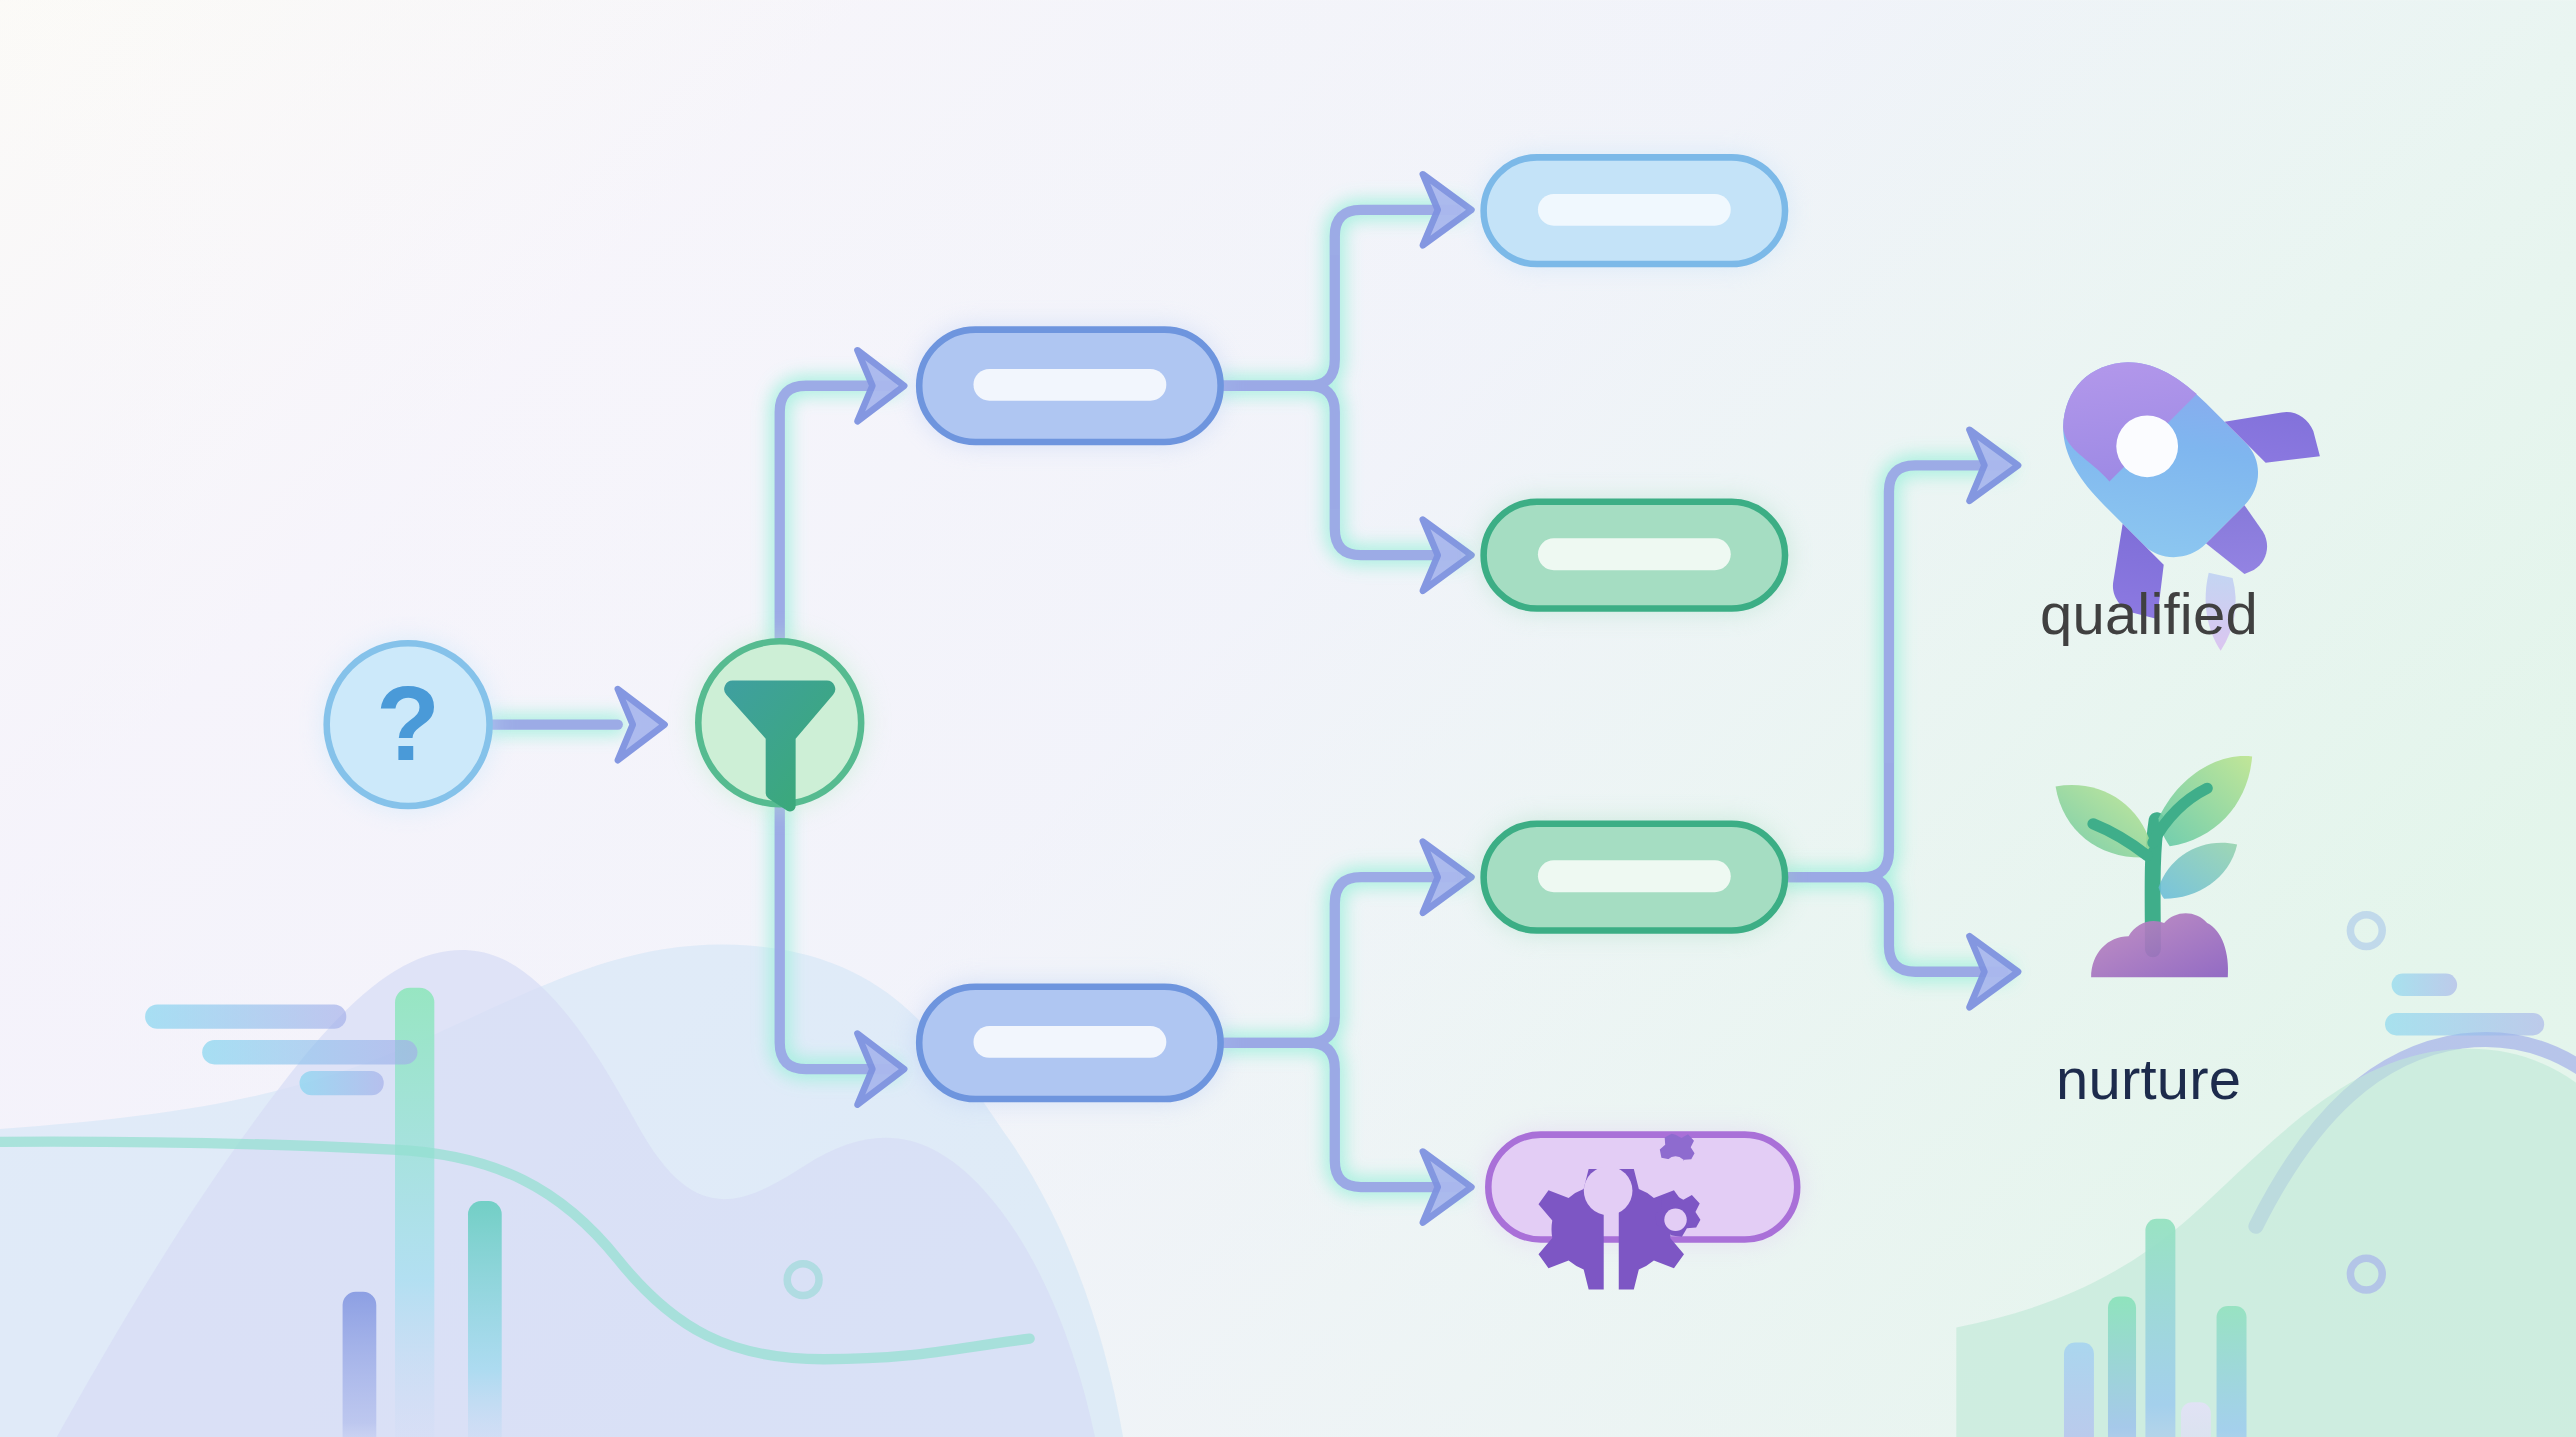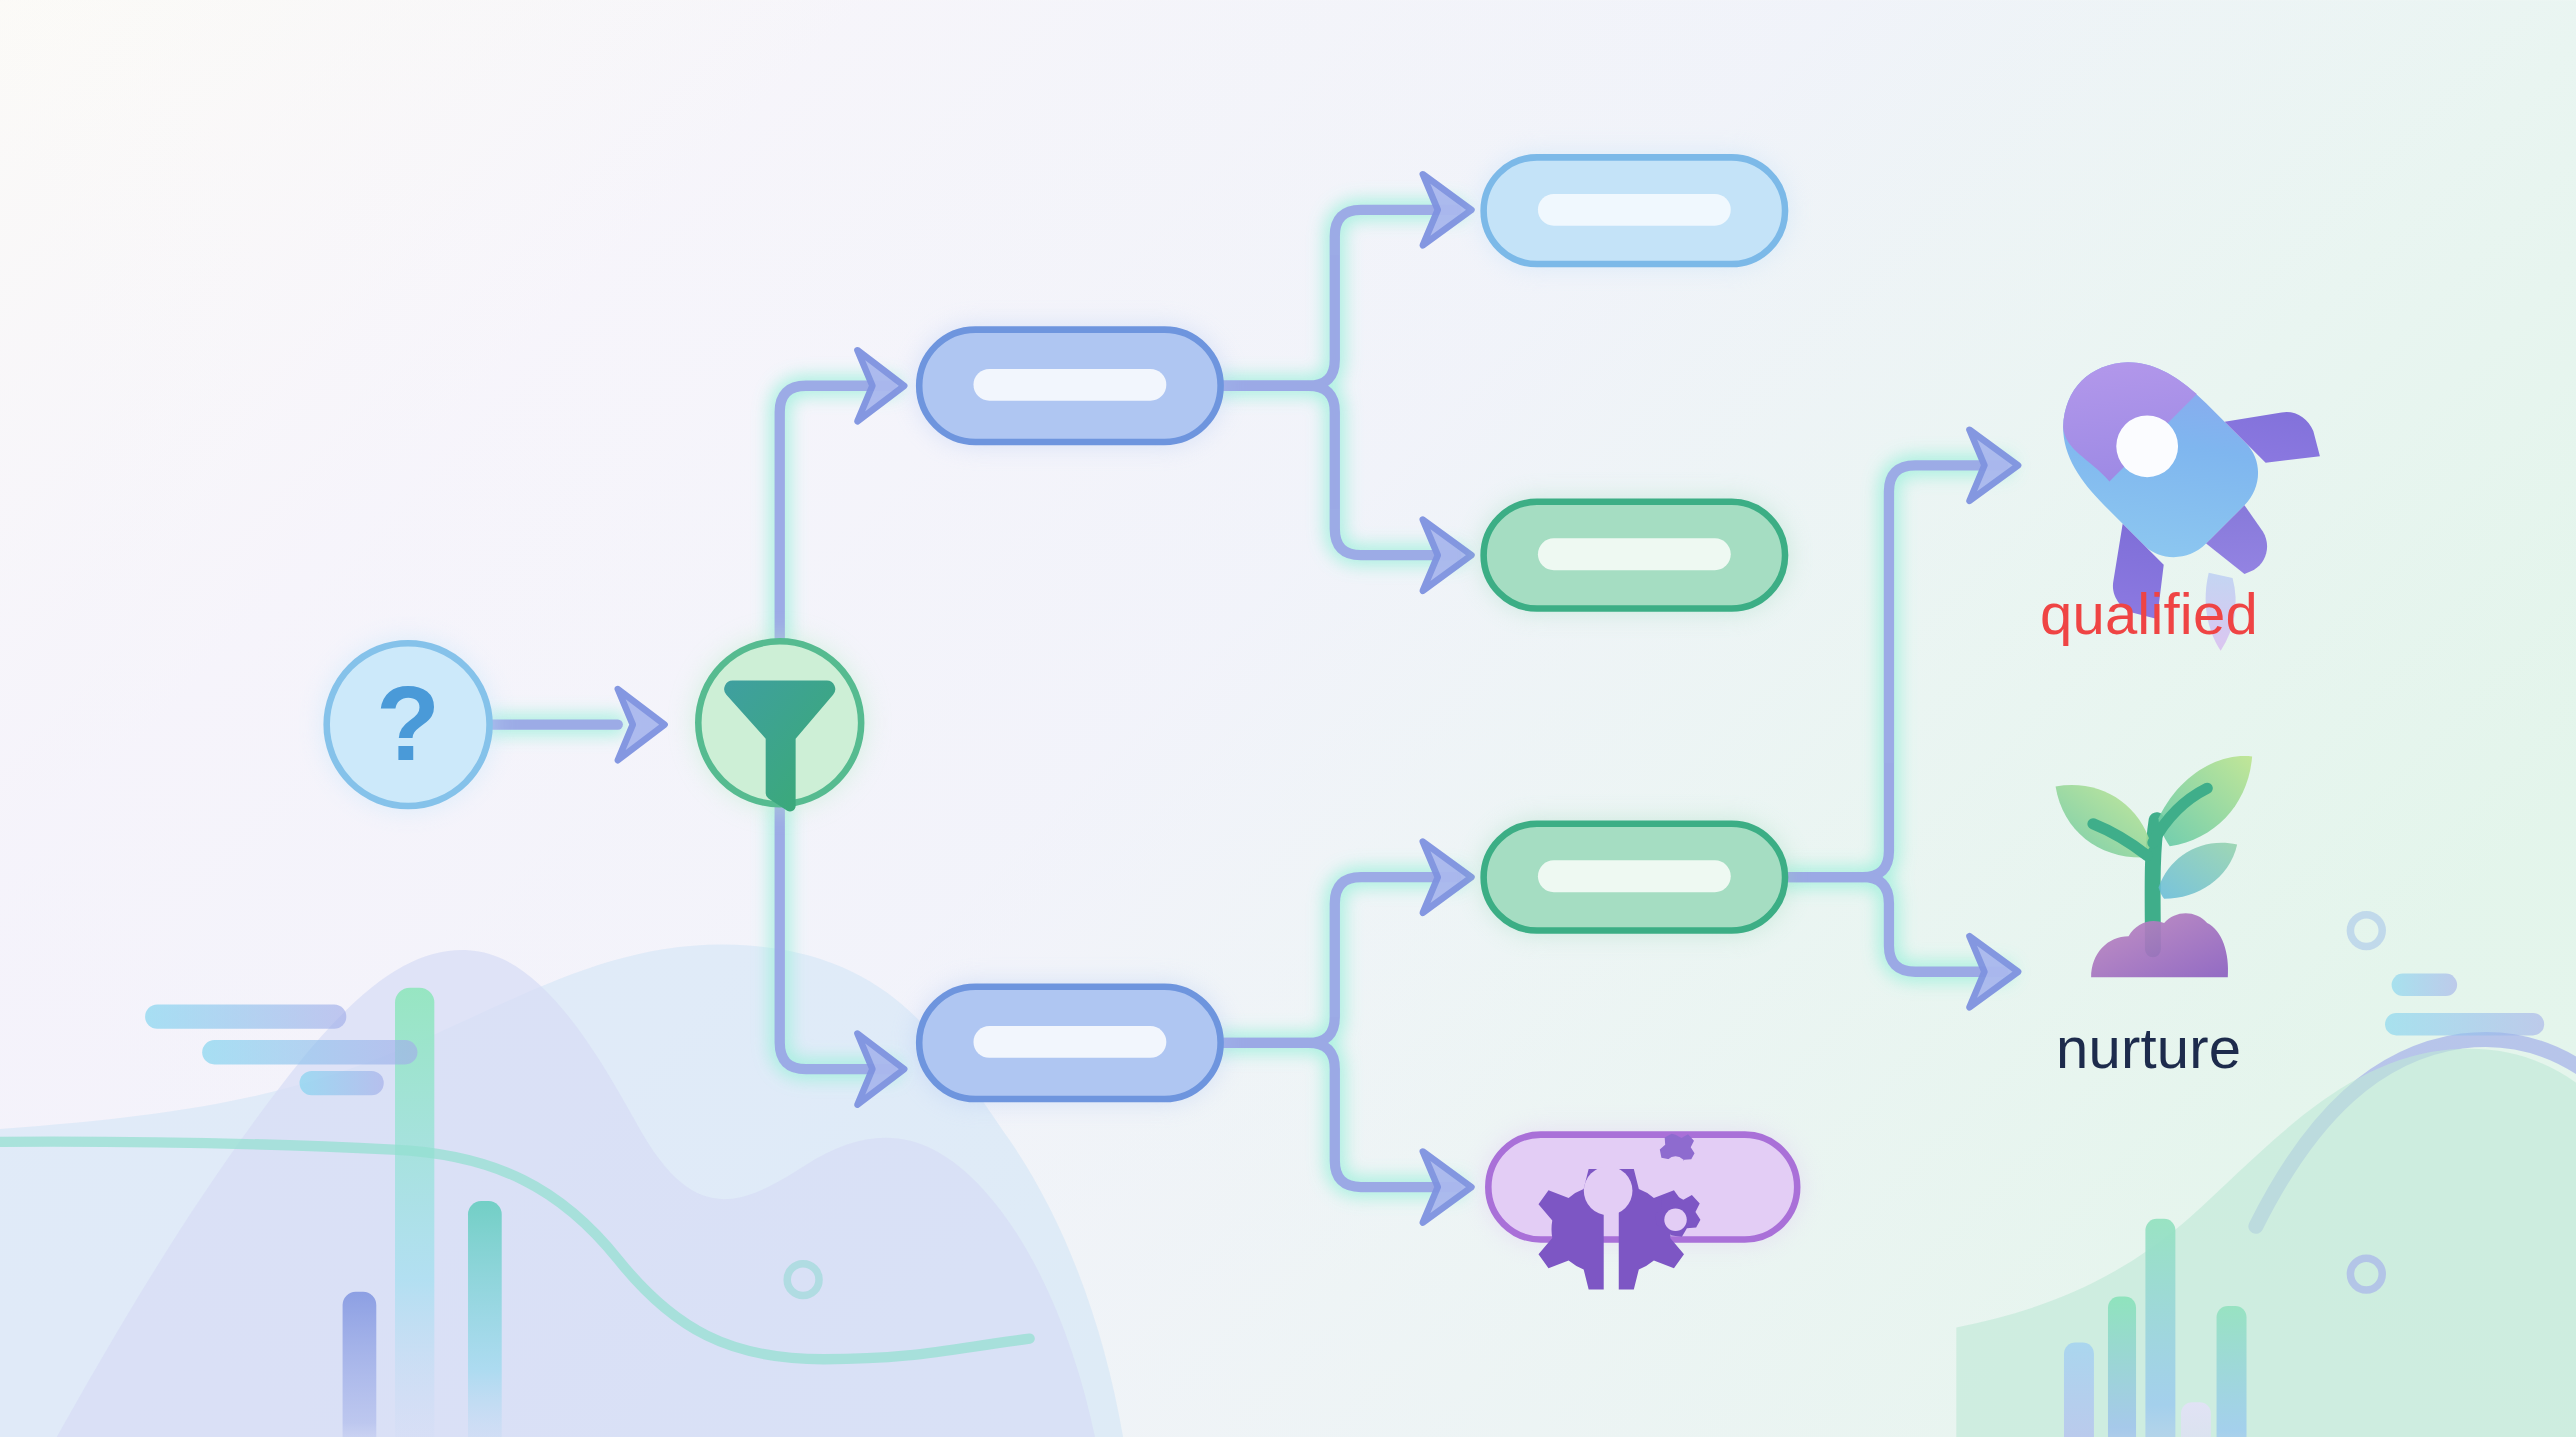--- a/index.html
+++ b/index.html
@@ -289,17 +289,17 @@
         <path d="M -8 -4 C -54 -4 -92 -32 -100 -80 C -54 -88 -12 -64 2 -18 C -2 -10 -6 -6 -8 -4 Z" fill="url(#leafB)" opacity="0.9"></path>
         <path d="M 16 40 C 52 40 86 18 94 -18 C 56 -26 22 -6 10 28 C 12 34 14 38 16 40 Z" fill="url(#leafC)" opacity="0.82"></path>
         <path d="M 4 -20 C 18 -46 38 -66 62 -78" fill="none" stroke="#3fae8a" stroke-width="12" stroke-linecap="round"></path>
         <path d="M -2 -6 C -20 -20 -40 -32 -60 -40" fill="none" stroke="#3fae8a" stroke-width="12" stroke-linecap="round"></path>
         <path d="M -62 124 C -62 98 -44 80 -22 80 C -14 66 2 60 16 66 C 28 52 50 52 62 66 C 78 74 86 98 84 124 Z" fill="url(#soilG)" opacity="0.92"></path>
       </g>
     </g>
   </g>
 </svg>
 
-<div class="lbl" id="label-qualified" style="color: #ef4444; left: 2040px; top: 580px;">qualified</div>
-<div class="lbl" id="label-nurture" style="color: rgb(29, 43, 76); left: 2056px; top: 1014px;">nurture</div>
+<div class="lbl" id="label-qualified" style="color: #404040; left: 2040px; top: 580px;">qualified</div>
+<div class="lbl" id="label-nurture" style="color: rgb(29, 43, 76); left: 2056px; top: 1045px;">nurture</div>
 
 </div>
 
 
 </body></html>

